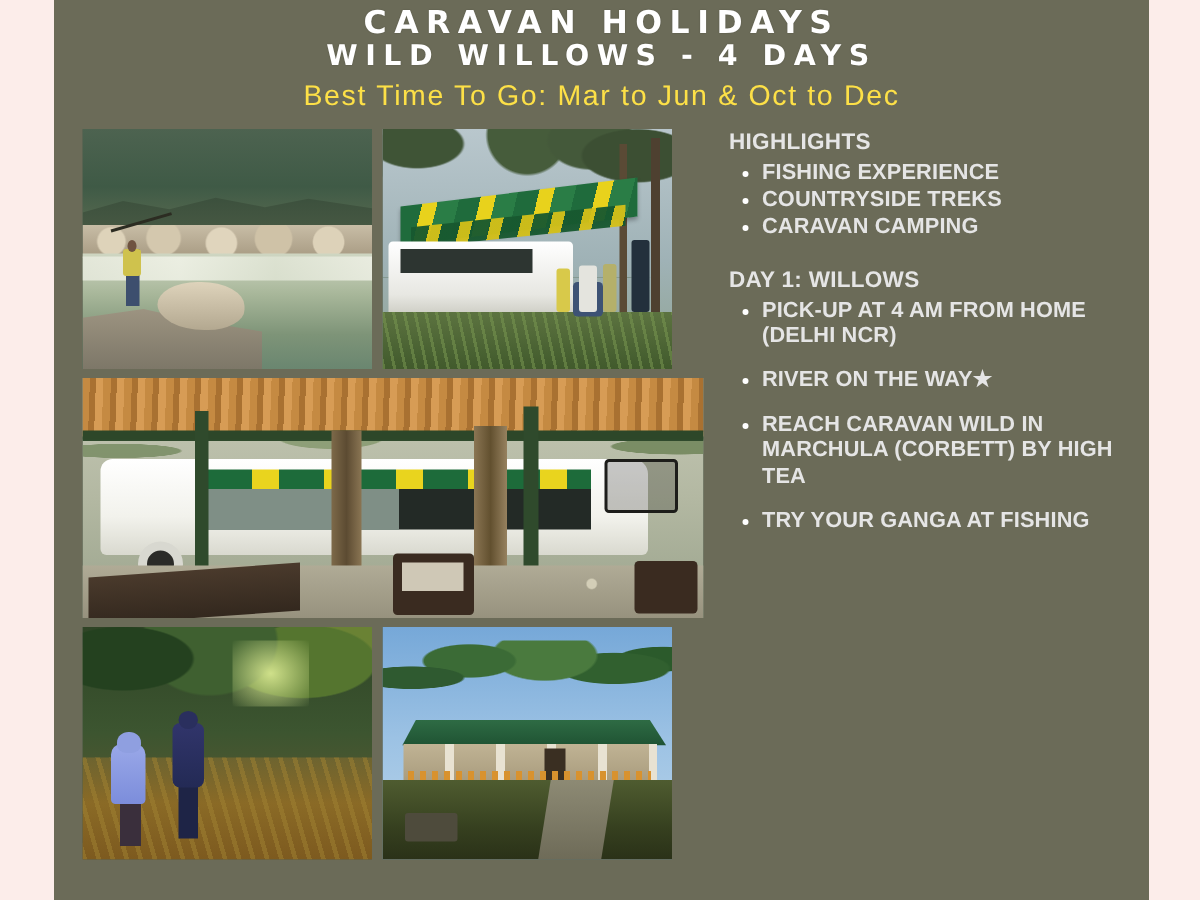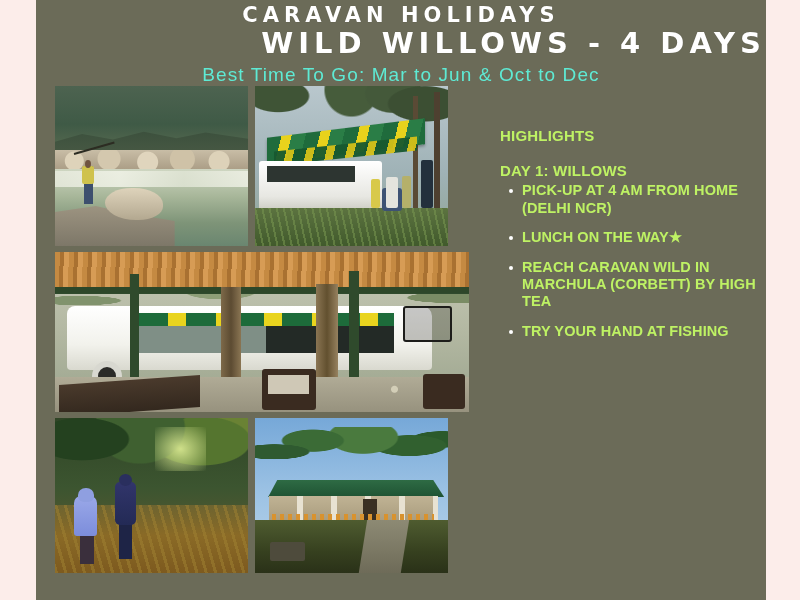--- a/index.html
+++ b/index.html
@@ -41,23 +41,23 @@
   .title-line-1,
   .title-line-2 {
     color: #ffffff;
     font-family: "DejaVu Sans", sans-serif;
     font-weight: bold;
     letter-spacing: 5px;
     line-height: 1.05;
     text-shadow: 0 0 1px rgba(0,0,0,0.25);
   }
   .title-line-1 { font-size: 21px; margin-top: 2px; }
-  .title-line-2 { font-size: 29px; margin-top: 2px; text-align: right; }
+  .title-line-2 { font-size: 19px; margin-top: 2px; }
   .subtitle {
-    color: #5eead4;
+    color: #fde047;
     font-family: "Liberation Sans", sans-serif;
     font-size: 19px;
     font-weight: 400;
     letter-spacing: 1.1px;
     margin-top: 6px;
   }
 
   
   #gallery {
     position: absolute;
@@ -233,25 +233,24 @@
   .p5-lawn  { position:absolute; left:0; bottom:0; width:100%; height:34%;
               background: linear-gradient(#4f5c30,#36401f 60%,#2a3118); }
   .p5-path  { position:absolute; left:56%; bottom:0; width:22%; height:34%;
               background: linear-gradient(#8d8a74,#6e6b58); transform: skewX(-9deg); }
   .p5-bench { position:absolute; left:8%; bottom:8%; width:18%; height:12%;
               background:#4e4b3c; border-radius:2px; }
 
   
   #content {
     position: absolute;
-    left: 464px;
+    left: 450px;
     top: 86px;
     width: 286px;
-    color: #bef264;
-    margin-top: 41px;
+    color: #e5e5e5;
   }
   .sec-head {
     font-family: "Liberation Sans", sans-serif;
     font-size: 15px;
     font-weight: bold;
     letter-spacing: .2px;
     line-height: 1.18;
     margin: 0 0 3px 0;
   }
   .sec-head.spaced { margin-top: 17px; }
@@ -381,25 +380,30 @@
               <div class="p5-bench"></div>
           </div>
         </div>
       </div>
 
     </div>
 
     <div id="content">
 
       <div class="sec-head">HIGHLIGHTS</div>
+      <ul class="bullets">
+        <li>FISHING EXPERIENCE</li>
+        <li>COUNTRYSIDE TREKS</li>
+        <li>CARAVAN CAMPING</li>
+      </ul>
 
       <div class="sec-head spaced">DAY 1: WILLOWS</div>
       <ul class="bullets loose">
         <li>PICK-UP AT 4 AM FROM HOME (DELHI NCR)</li>
-        <li>LUNCH ON THE WAY★</li>
+        <li>RIVER ON THE WAY★</li>
         <li>REACH CARAVAN WILD IN MARCHULA (CORBETT) BY HIGH TEA</li>
-        <li>TRY YOUR HAND AT FISHING</li>
+        <li>TRY YOUR GANGA AT FISHING</li>
       </ul>
 
     </div>
 
   </div>
 </div>
 
 </body></html>

